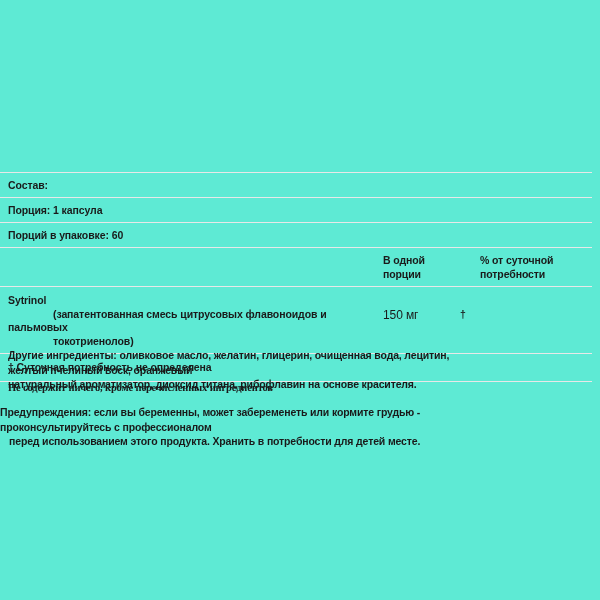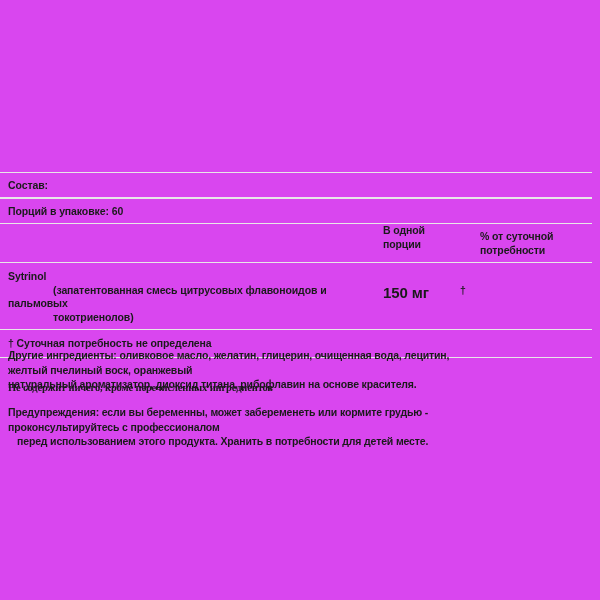--- a/index.html
+++ b/index.html
@@ -11,21 +11,21 @@
     width: 600px;
     height: 600px;
     font-family: "Liberation Sans", sans-serif;
     color: #1a1a1a;
     overflow: hidden;
   }
   .page {
     position: relative;
     width: 600px;
     height: 600px;
-    background: #d946ef;
+    background: #5eead4;
   }
   .panel {
     position: absolute;
     left: 0;
     top: 172px;
     width: 600px;
   }
   .rule {
     height: 1px;
     background: #e8e8e8;
@@ -51,21 +51,21 @@
   }
   .col-head {
     height: 38px;
     display: flex;
     align-items: flex-start;
     padding-top: 6px;
   }
   .col-amount {
     position: absolute;
     left: 383px;
-    top: 0;
+    top: 6px;
     width: 72px;
     font-size: 10.5px;
     font-weight: bold;
     line-height: 13.5px;
     letter-spacing: -0.1px;
   }
   .col-dv {
     position: absolute;
     left: 480px;
     top: 6px;
@@ -89,22 +89,22 @@
     letter-spacing: -0.1px;
   }
   .nutrient-name .sub {
     font-weight: bold;
     margin-left: 45px;
   }
   .nutrient-amount {
     position: absolute;
     left: 383px;
     top: 21px;
-    font-size: 15px;
-    font-weight: bold;
+    font-size: 12px;
+    font-weight: normal;
     letter-spacing: -0.1px;
   }
   .nutrient-dv {
     position: absolute;
     left: 460px;
     top: 21px;
     font-size: 10.5px;
     font-weight: bold;
     letter-spacing: -0.1px;
   }
@@ -122,21 +122,21 @@
   }
   .para {
     font-size: 10.5px;
     font-weight: bold;
     line-height: 14.5px;
     letter-spacing: -0.15px;
     color: #1a1a1a;
     margin: 0;
   }
   .para-warn {
-    padding-left: 8px;
+    padding-left: 0;
   }
   .para-warn .cont {
     display: block;
     padding-left: 9px;
   }
 </style>
 </head>
 <body>
 
 <div class="page">
@@ -144,20 +144,23 @@
   <div class="panel">
 
     <div class="rule"></div>
 
     <div class="row row-basic">
       <span class="row-text">Состав:</span>
     </div>
 
     <div class="rule"></div>
 
+    <div class="row row-basic">
+      <span class="row-text">Порция: 1 капсула</span>
+    </div>
 
     <div class="rule"></div>
 
     <div class="row row-basic">
       <span class="row-text">Порций в упаковке: 60</span>
     </div>
 
     <div class="rule"></div>
 
     <div class="row col-head">

